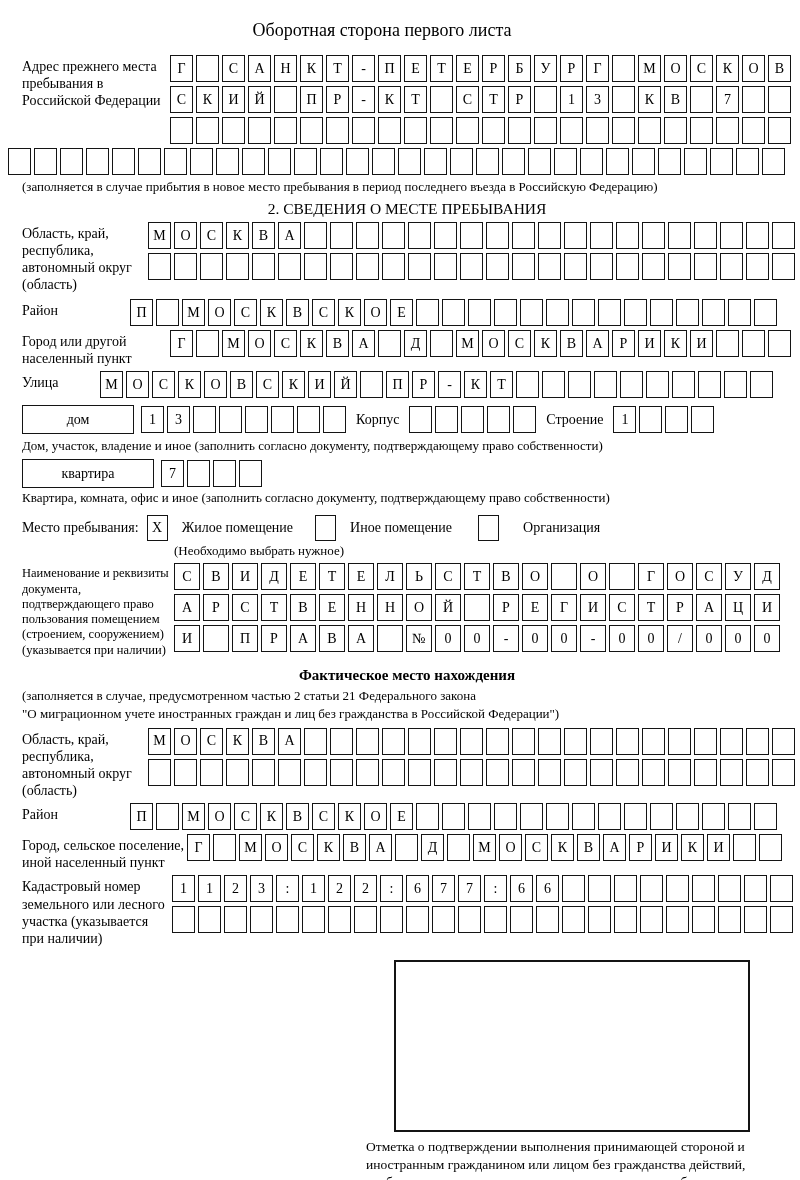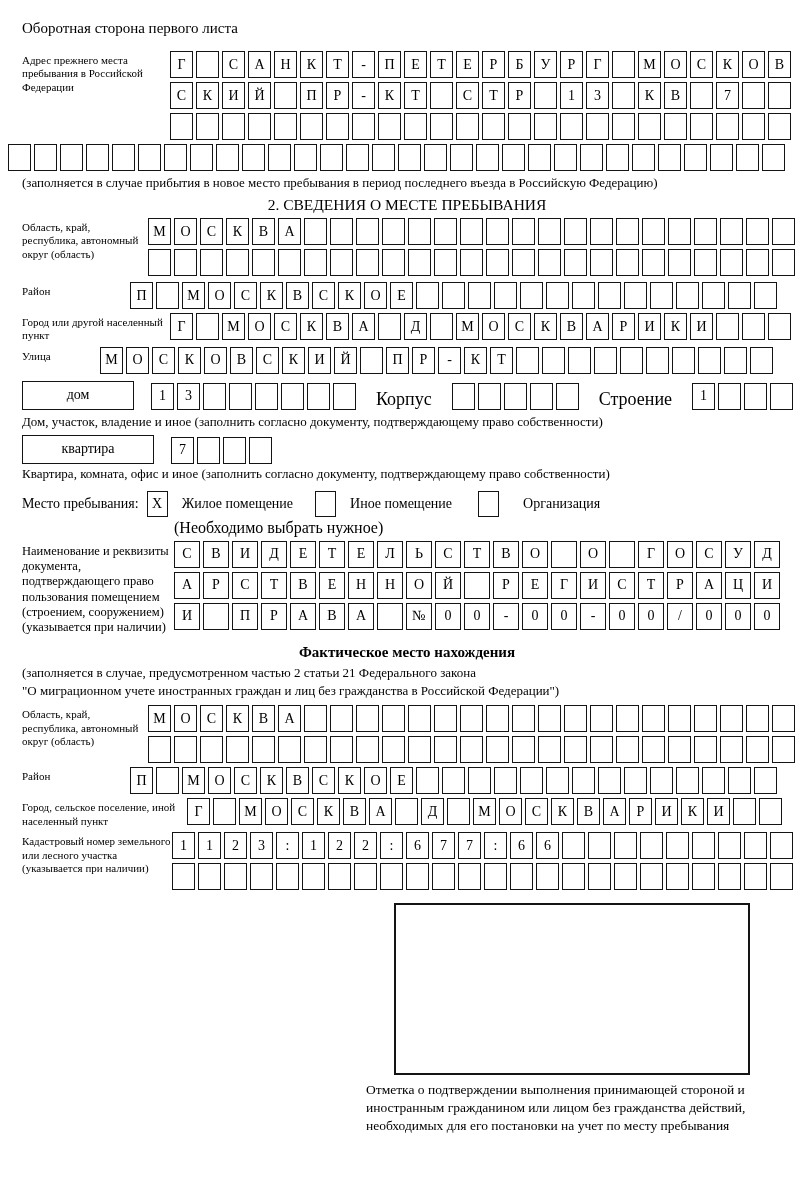--- a/index.html
+++ b/index.html
@@ -1,44 +1,44 @@
 <!DOCTYPE html>
 <html><head>
 <meta charset="utf-8">
 <style>
   *{margin:0;padding:0;box-sizing:border-box}
   html,body{background:#fff}
   body{width:800px;height:1180px;color:#000;font-family:"Liberation Serif",serif;font-size:13px;overflow:hidden}
   .page{width:800px;height:1180px;padding:20px 8px 0 22px;overflow:hidden;background:#fff}
-  .corner{text-align:left;padding-right:50px;font-size:15px}
+  .corner{text-align:center;padding-right:50px;font-size:18px}
   .field{display:flex;align-items:flex-start;margin-top:4px}
-  .label{font-size:11px;line-height:1.22;padding-top:3px;flex:none}
+  .label{font-size:14px;line-height:1.22;padding-top:3px;flex:none}
   .small-label{font-size:12.5px}
   .lw148{width:148px}.lw126{width:126px}.lw108{width:108px}.lw78{width:78px}
   .lw152{width:152px}.lw165{width:165px}.lw150{width:150px}
   .rows{display:flex;flex-direction:column;gap:4px}
   .cellrow{display:flex;gap:3px}
   .cell{width:23px;height:27px;border:1.5px solid #141414;display:flex;align-items:center;justify-content:center;
         font-size:14px;flex:none;background:#fff}
   .wide .cell{width:26px}
   .fullrow{margin-left:-14px;margin-top:4px}
   .caption{font-size:13px;margin-top:4px}
   .cap-center{}
   .sec-title{text-align:center;font-weight:normal;font-size:15.5px;margin-top:5px;font-family:"Liberation Serif",serif}
   .sub-title{text-align:center;font-weight:bold;font-size:15px;margin-top:9px}
-  .inline-row{display:flex;align-items:flex-end;gap:13px;margin-top:7px}
+  .inline-row{display:flex;align-items:center;gap:3px;margin-top:7px}
   .bigbox{border:1.5px solid #141414;height:29px;display:flex;align-items:center;justify-content:center;
           font-size:14px;flex:none;background:#fff}
   .dom{width:112px;margin-right:4px}
   .kv{width:132px;margin-right:4px}
-  .mini-label{font-size:18px;margin:0 7px;flex:none}
+  .mini-label{font-size:14px;margin:0 7px;flex:none}
   .stay{display:flex;align-items:center;margin-top:9px;font-size:14px}
   .checkbox{width:21px;height:26px;border:1.5px solid #141414;display:flex;align-items:center;justify-content:center;
             font-size:14px;flex:none;margin:0 14px;background:#fff}
-  .choose-note{margin-left:152px;font-size:16px;margin-top:2px}
+  .choose-note{margin-left:152px;font-size:13px;margin-top:2px}
   .apt-caption{margin-top:2px}
   .stamp-box{width:356px;height:172px;border:2px solid #141414;margin-left:372px;margin-top:13px;background:#fff}
   .stamp-cap{width:410px;margin-left:344px;text-align:left;font-size:13.5px;margin-top:6px;line-height:1.32}
 </style>
 </head>
 <body>
 
 <div class="page">
 
   <div class="corner">Оборотная сторона первого листа</div>

